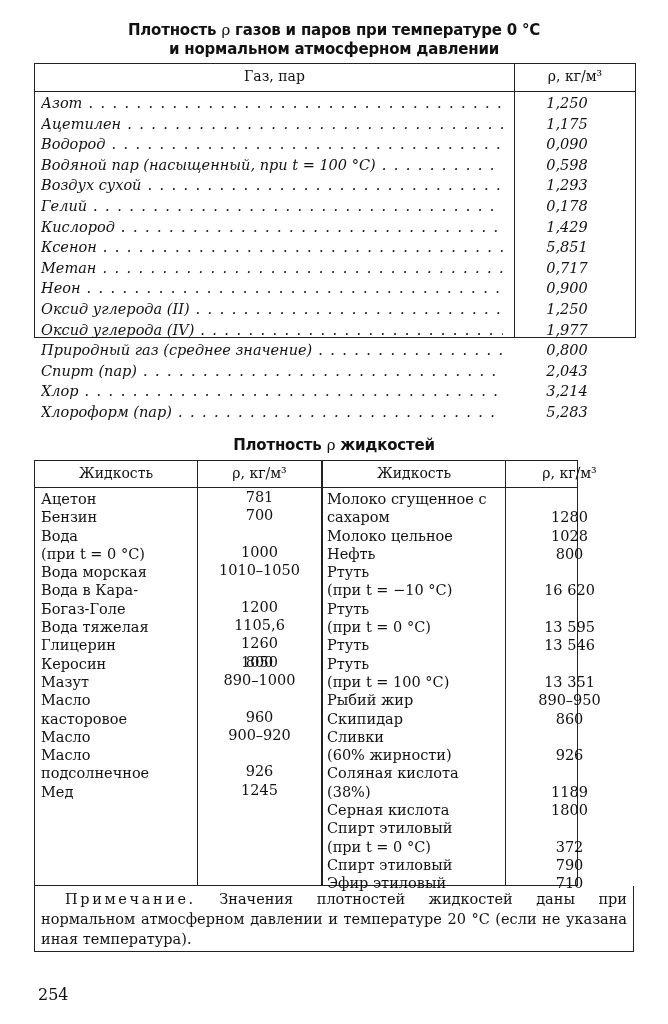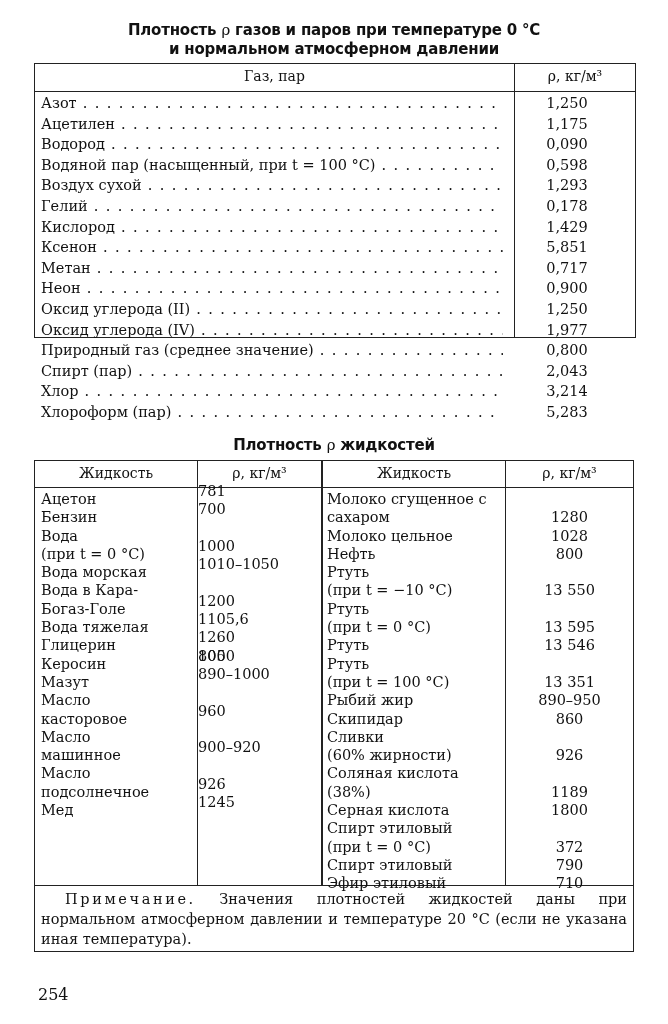--- a/index.html
+++ b/index.html
@@ -9,43 +9,43 @@
   #t1a { top: 21px; }
   #t1b { top: 40px; }
   #t2 { top: 436px; }
 
   
   .gas { position: absolute; left: 34px; top: 63px; width: 602px; height: 275px; border: 1.5px solid #222; box-sizing: border-box; }
   .gas .vline { position: absolute; left: 479px; top: 0; bottom: 0; border-left: 1.5px solid #222; }
   .gas .hdr { position: absolute; left: 0; right: 0; top: 0; height: 27px; border-bottom: 1.5px solid #222; font-size: 14px; }
   .gas .hdr .c1 { position: absolute; left: 0; width: 479px; top: 4px; text-align: center; }
   .gas .hdr .c2 { position: absolute; left: 480px; right: 0; top: 4px; text-align: center; }
-  .gas .rows { position: absolute; left: 0; right: 16px; top: 29px; }
+  .gas .rows { position: absolute; left: 0; right: 16px; top: 29px; font-style: italic; }
   .gas .row { position: relative; height: 20.6px; font-size: 14.5px; line-height: 20.6px; }
   .gas .name { position: absolute; left: 6px; width: 462px; overflow: hidden; white-space: nowrap; }
   .gas .name::after { content: " . . . . . . . . . . . . . . . . . . . . . . . . . . . . . . . . . . . . . . . . . . . . . . . . . . . . . . . . ."; letter-spacing: 1.4px; }
   .gas .val { position: absolute; left: 480px; right: 0; text-align: center; }
 
   
-  .liq { position: absolute; left: 34px; top: 460px; width: 600px; height: 426px; border: 1.5px solid #222; box-sizing: border-box; }
+  .liq { position: absolute; left: 34px; top: 460px; width: 544px; height: 426px; border: 1.5px solid #222; box-sizing: border-box; }
   .liq .v1 { position: absolute; left: 162px; top: 0; bottom: 0; border-left: 1.2px solid #222; }
   .liq .v2 { position: absolute; left: 286px; top: 0; bottom: 0; border-left: 2px solid #222; }
   .liq .v3 { position: absolute; left: 470px; top: 0; bottom: 0; border-left: 1.2px solid #222; }
   .liq .hdr { position: absolute; left: 0; right: 0; top: 0; height: 26px; border-bottom: 1.5px solid #222; font-size: 14px; }
   .liq .hdr span { position: absolute; top: 4px; text-align: center; }
   .liq .h1 { left: 0; width: 162px; }
   .liq .h2 { left: 163px; width: 123px; }
   .liq .h3 { left: 288px; width: 182px; }
   .liq .h4 { left: 471px; width: 127px; }
   .liq .col { position: absolute; top: 29px; }
   .liq .lcol { left: 6px; width: 280px; }
   .liq .rcol { left: 292px; width: 306px; }
   .liq .item { position: relative; font-size: 14.5px; line-height: 18.3px; }
   .liq .item .nm { display: block; width: 175px; }
-  .liq .lcol .item .v { position: absolute; left: 157px; width: 123px; bottom: 8px; }
+  .liq .lcol .item .v { position: absolute; left: 157px; width: 123px; bottom: 2px; text-align: center; }
   .liq .rcol .item .v { position: absolute; left: 179px; width: 127px; bottom: 0; text-align: center; }
 
   
   .note { position: absolute; left: 34px; top: 886px; width: 600px; height: 66px; border: 1.5px solid #222; border-top: none; box-sizing: border-box; font-size: 14.5px; line-height: 20px; padding: 3px 6px 12px 6px; text-align: justify; }
   .note .lbl { letter-spacing: 2.6px; padding-left: 24px; }
   .pagenum { position: absolute; left: 38px; top: 985px; font-size: 16px; }
 </style>
 </head>
 <body>
 
@@ -180,21 +180,20 @@
         <span class="nm">Мазут</span>
         <span class="v">890–1000</span>
       </div>
       <div class="item">
         <span class="nm">Масло</span>
         <span class="nm">касторовое</span>
         <span class="v">960</span>
       </div>
       <div class="item">
         <span class="nm">Масло</span>
-        <span class="nm">машинное</span>
         <span class="v">900–920</span>
       </div>
       <div class="item">
         <span class="nm">Масло</span>
         <span class="nm">подсолнечное</span>
         <span class="v">926</span>
       </div>
       <div class="item">
         <span class="nm">Мед</span>
         <span class="v">1245</span>
@@ -210,21 +209,21 @@
         <span class="nm">Молоко цельное</span>
         <span class="v">1028</span>
       </div>
       <div class="item">
         <span class="nm">Нефть</span>
         <span class="v">800</span>
       </div>
       <div class="item">
         <span class="nm">Ртуть</span>
         <span class="nm">(при t = −10 °С)</span>
-        <span class="v">13 550</span>
+        <span class="v">16 620</span>
       </div>
       <div class="item">
         <span class="nm">Ртуть</span>
         <span class="nm">(при t = 0 °С)</span>
         <span class="v">13 595</span>
       </div>
       <div class="item">
         <span class="nm">Ртуть</span>
         <span class="v">13 546</span>
       </div>

